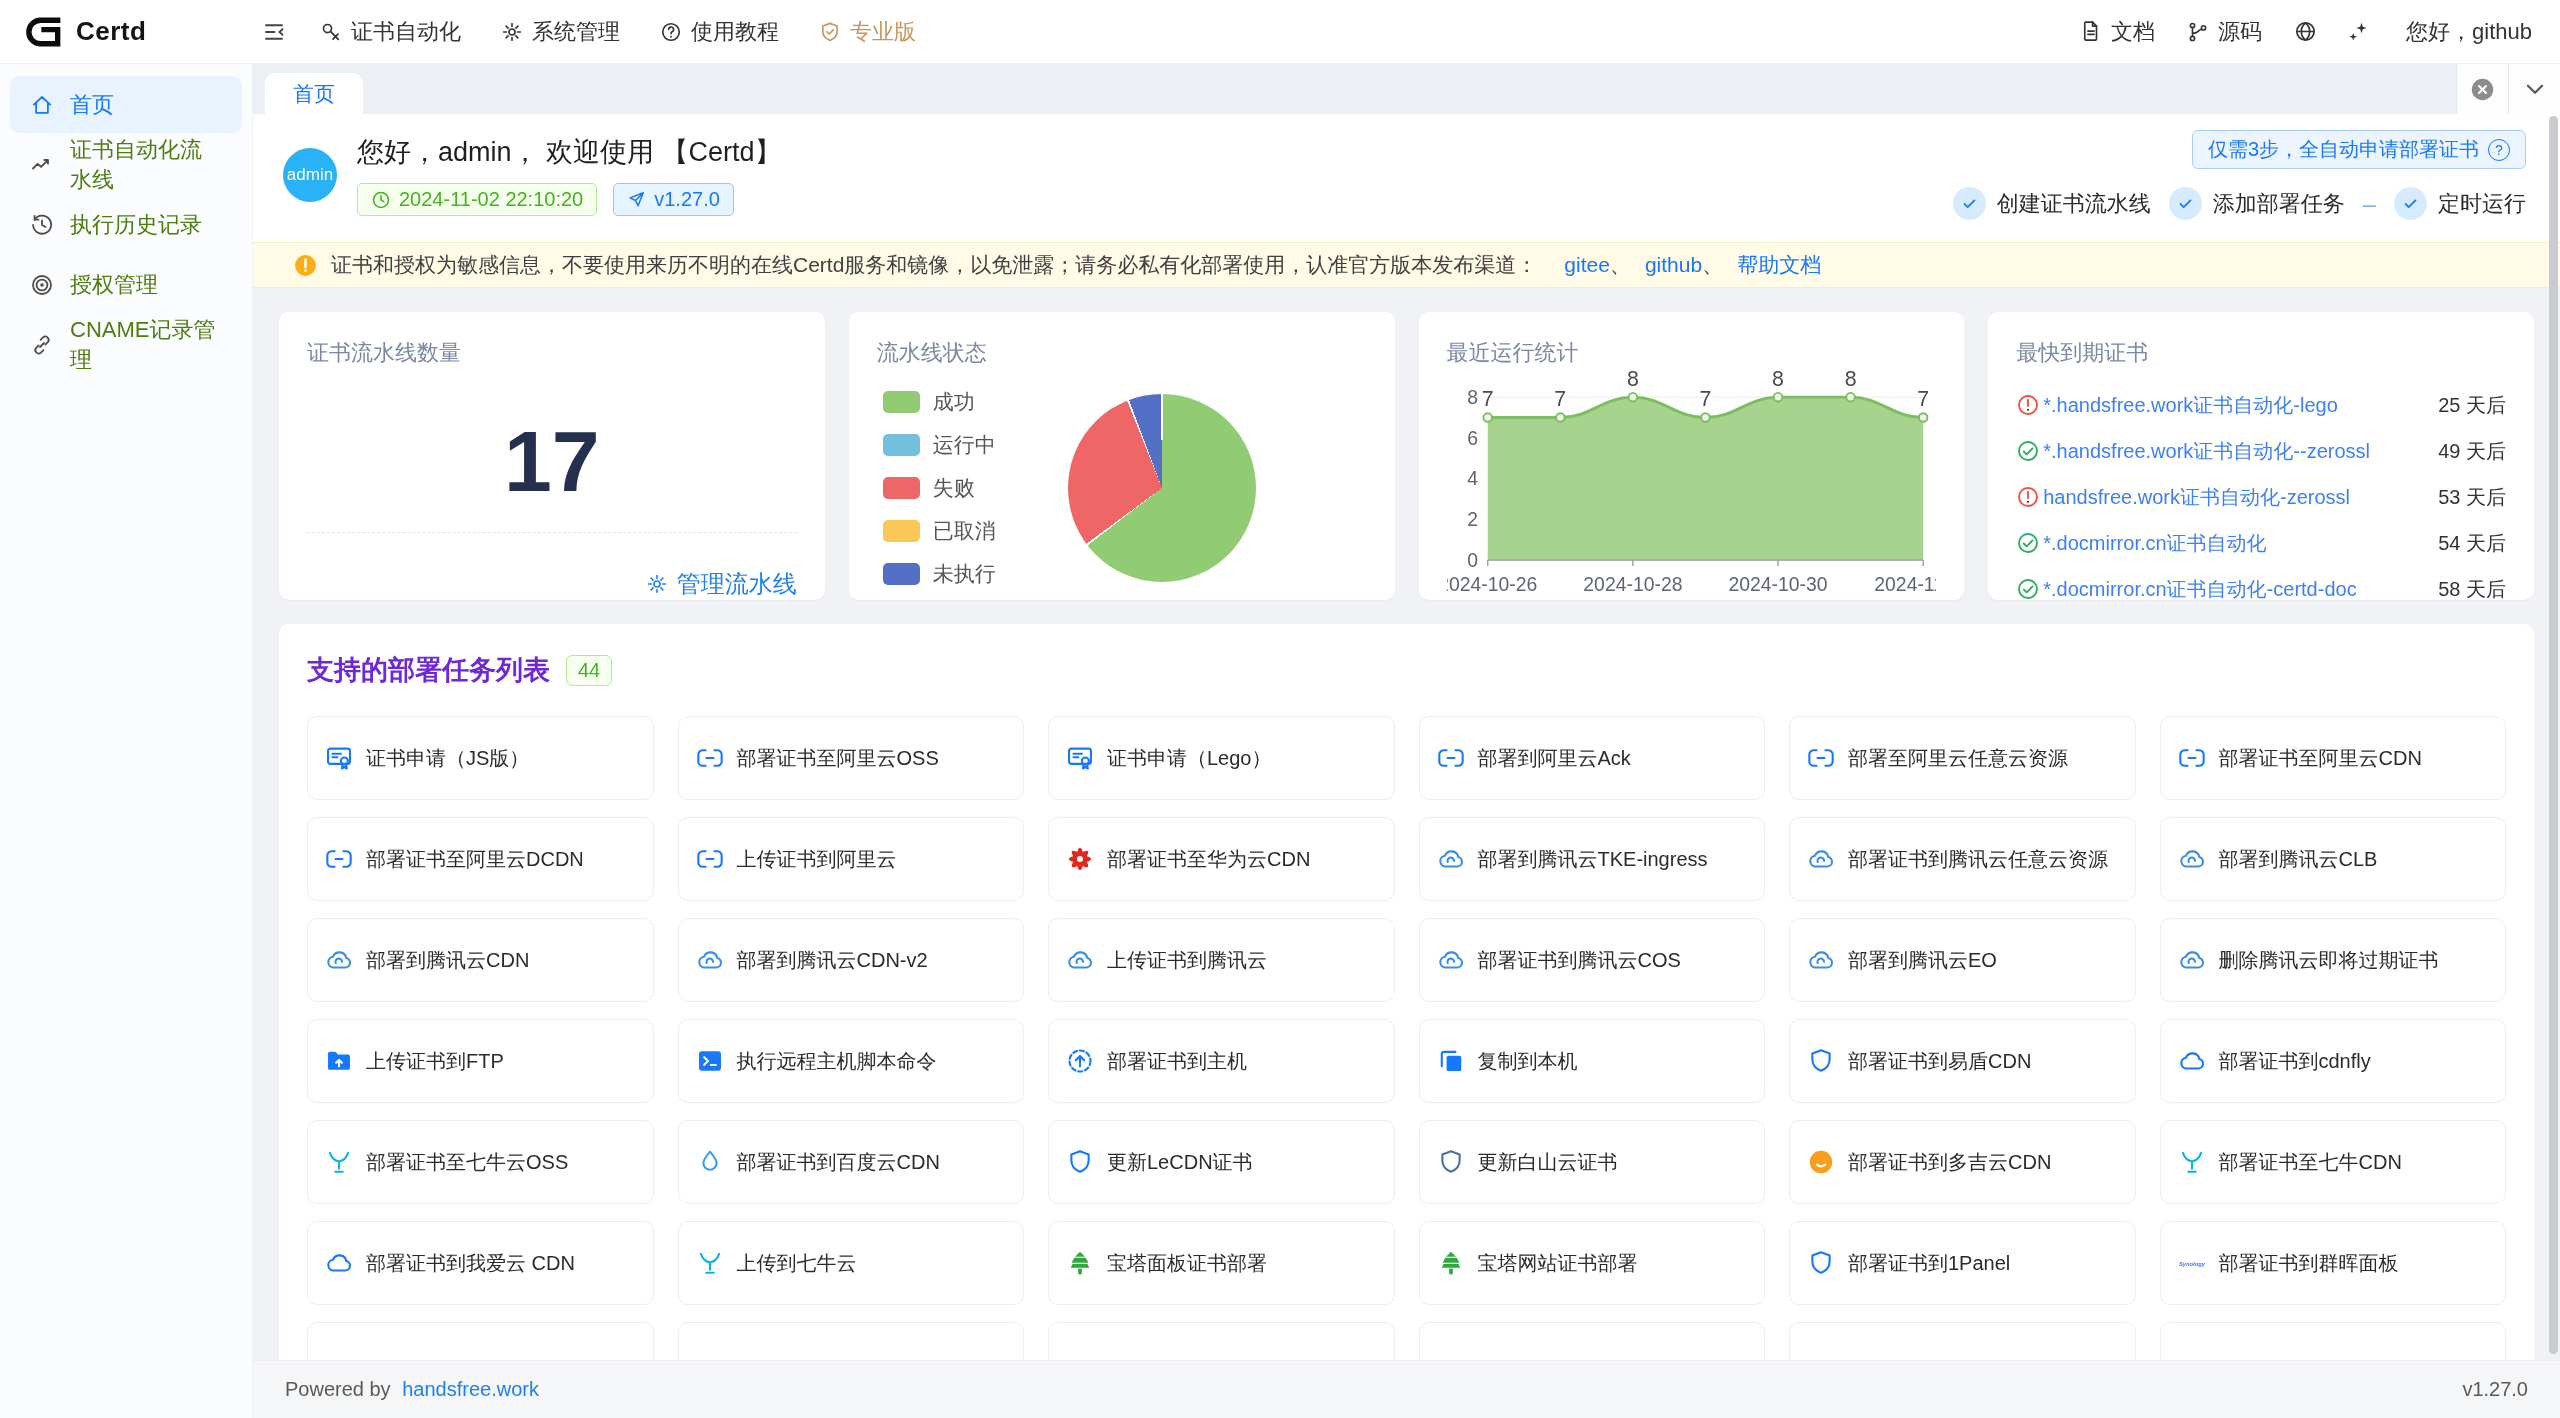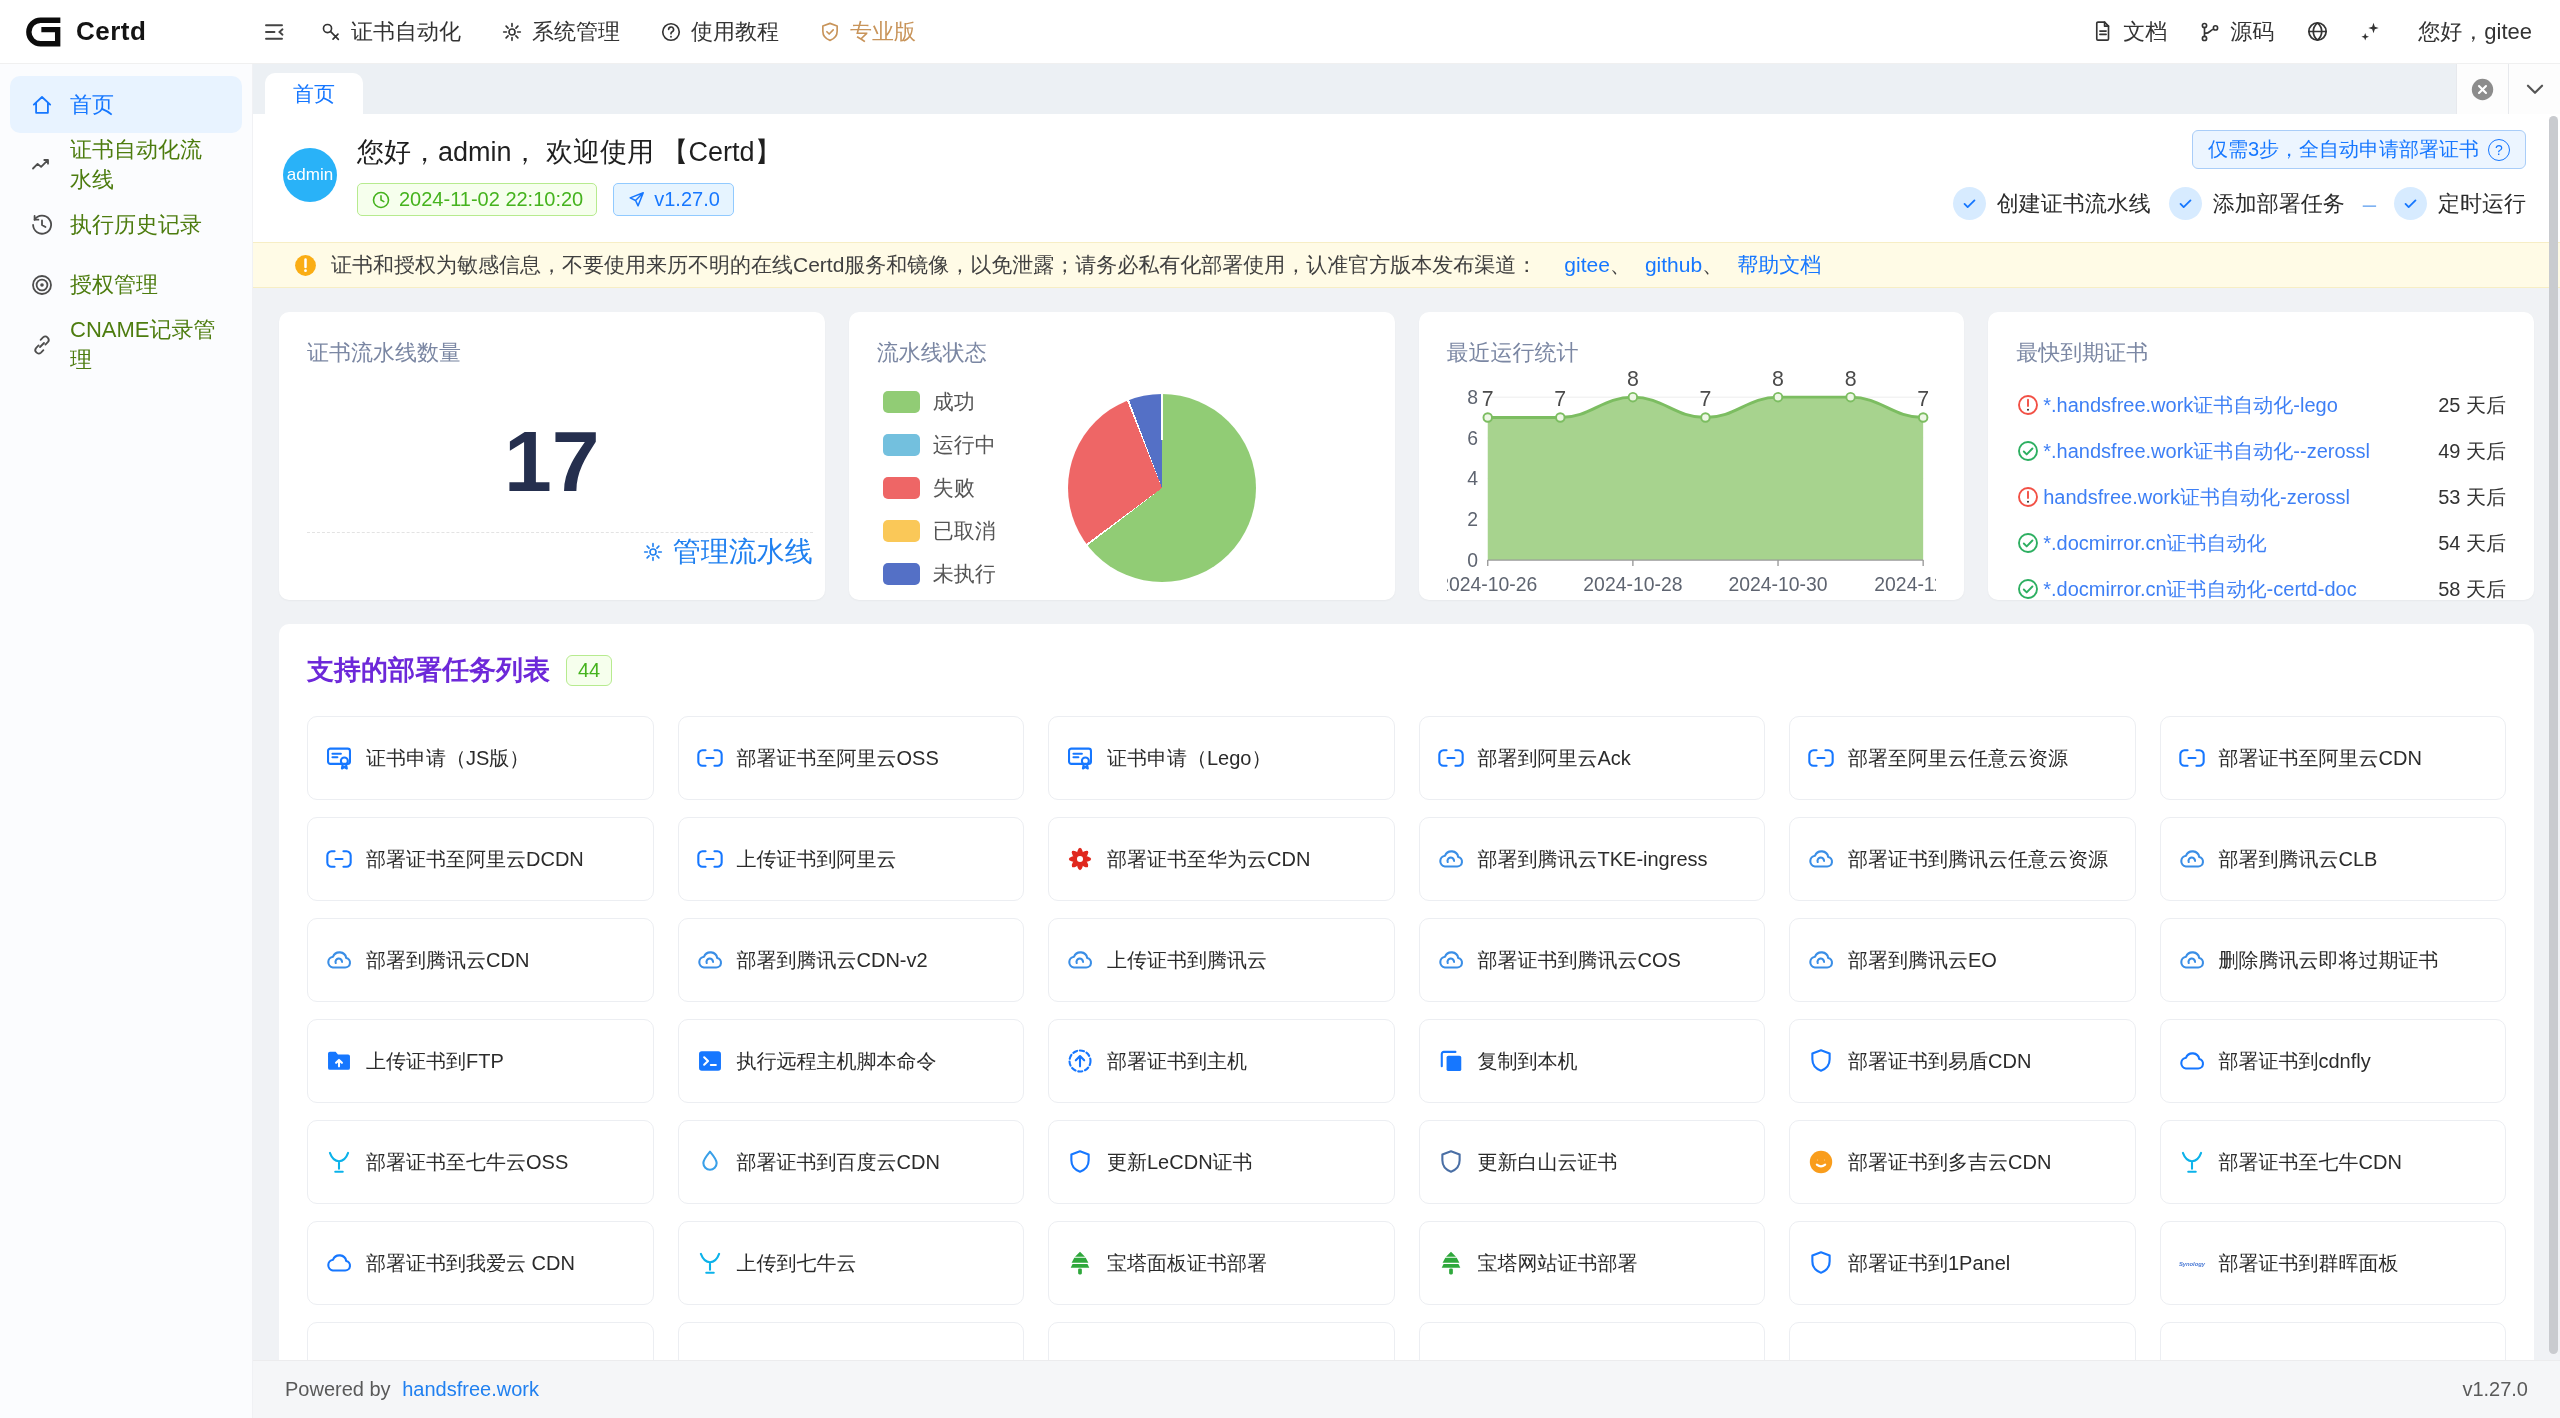--- a/index.html
+++ b/index.html
@@ -56,21 +56,21 @@
   
   .alert { background:#fffbe6; border-top:1px solid #f7eec5; border-bottom:1px solid #f7eec5; min-height:46px; display:flex; align-items:center; gap:13px; padding:8px 40px; font-size:21px; color:#404040; }
   .alert-link { color:#1677ff; cursor:pointer; margin-left:14px; }
   .alert-sep { color:#404040; }
 
   
   .stat-row { display:grid; grid-template-columns:repeat(4,1fr); gap:24px; padding:24px 26px; }
   .scard { background:#fff; border-radius:10px; height:288px; padding:26px 28px; position:relative; box-shadow:0 1px 2px rgba(0,0,0,.04); }
   .scard-title { font-size:22px; color:#7b87a3; }
   .big-num { font-size:86px; font-weight:bold; color:#252f4e; text-align:center; margin-top:44px; }
-  .card-foot { position:absolute; left:28px; right:12px; bottom:0; height:68px; border-top:1px dashed #e3e3e3; display:flex; align-items:flex-start; justify-content:flex-end; gap:9px; font-size:28px; color:#2080f0; cursor:pointer; }
+  .card-foot { position:absolute; left:28px; right:28px; bottom:0; height:68px; border-top:1px dashed #e3e3e3; display:flex; align-items:flex-end; justify-content:flex-end; gap:9px; font-size:24px; color:#2080f0; cursor:pointer; }
 
   .pie-wrap { display:flex; align-items:center; margin-top:20px; }
   .legend { display:flex; flex-direction:column; gap:15px; margin-left:6px; }
   .lg-item { display:flex; align-items:center; gap:13px; font-size:21px; color:#555; }
   .lg-chip { width:37px; height:22px; border-radius:5px; flex:none; }
   .pie { width:188px; height:188px; border-radius:50%; margin-left:72px; flex:none; }
 
   .chart-box { margin-top:2px; }
 
   .exp-list { margin-top:14px; }
@@ -181,21 +181,21 @@
           </svg>
         </span>
       </div>
     <div class="icon-btn">
         <span id="sparkleIcon">
           <svg class="svgi" width="24" height="24" viewBox="0 0 24 24" fill="none" stroke="currentColor" stroke-width="1.8" stroke-linecap="round" stroke-linejoin="round">
             <path d="M14.5 2.8l1.3 3.9 3.9 1.3-3.9 1.3-1.3 3.9-1.3-3.9L9.3 8l3.9-1.3zM6.2 13l1 2.8 2.8 1-2.8 1-1 2.8-1-2.8-2.8-1 2.8-1z" fill="currentColor" stroke="none"></path>
           </svg>
         </span>
       </div>
-    <span class="greeting">您好，gitee</span>
+    <span class="greeting">您好，github</span>
   </div>
 </header>
 
 <aside class="sidebar" id="sideNav">
     <div class="side-item active">
       <span class="sicon">
         <svg class="svgi" width="24" height="24" viewBox="0 0 24 24" fill="none" stroke="currentColor" stroke-width="1.8" stroke-linecap="round" stroke-linejoin="round">
           <path d="M3.8 11.6L12 4l8.2 7.6M6.1 10v9.8h11.8V10"></path>
         </svg>
       </span>

